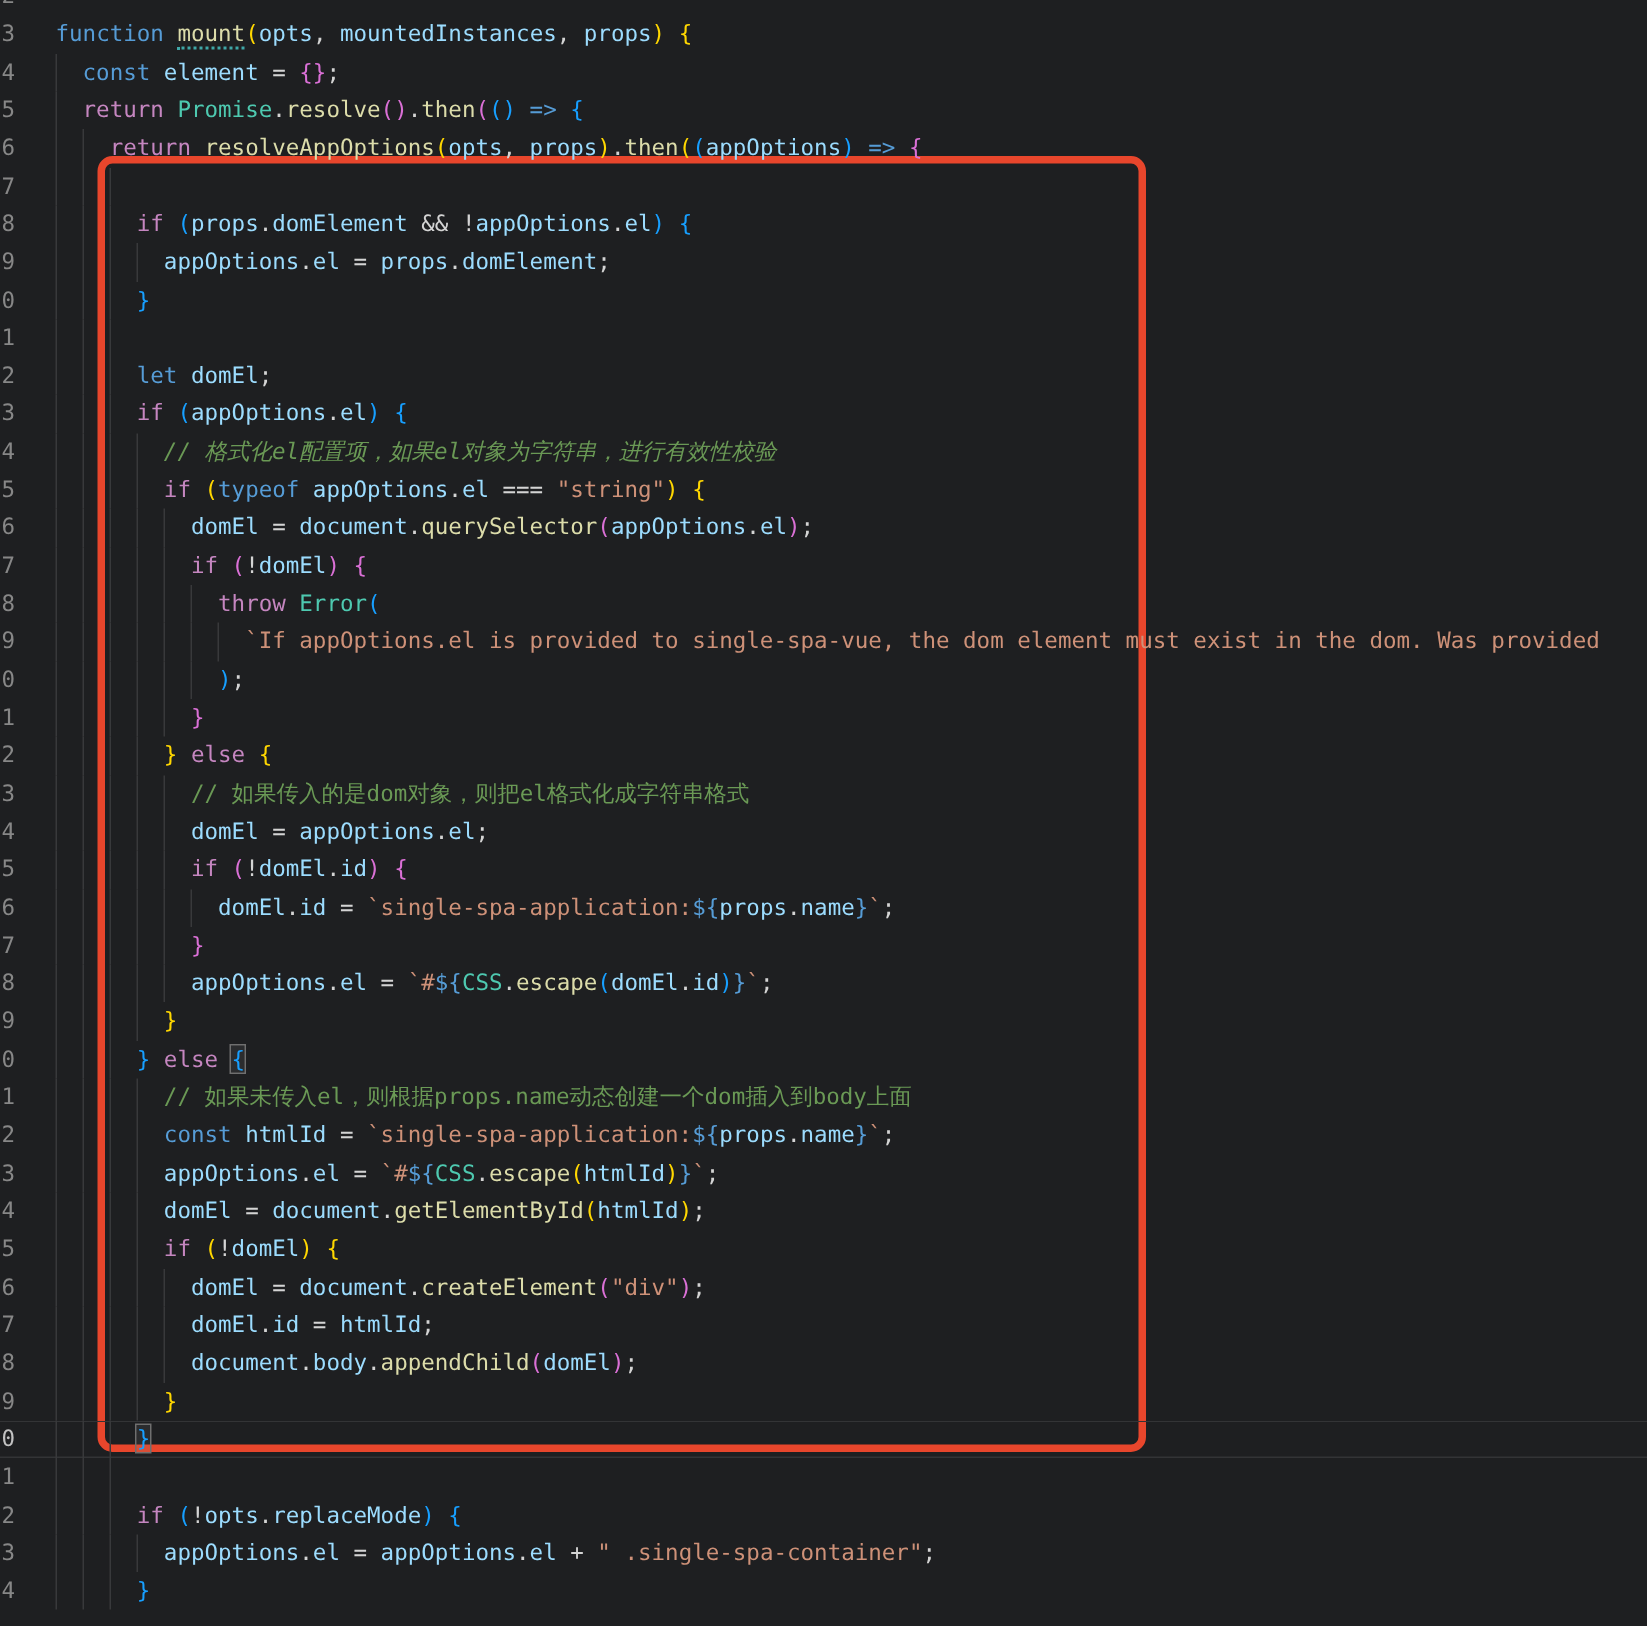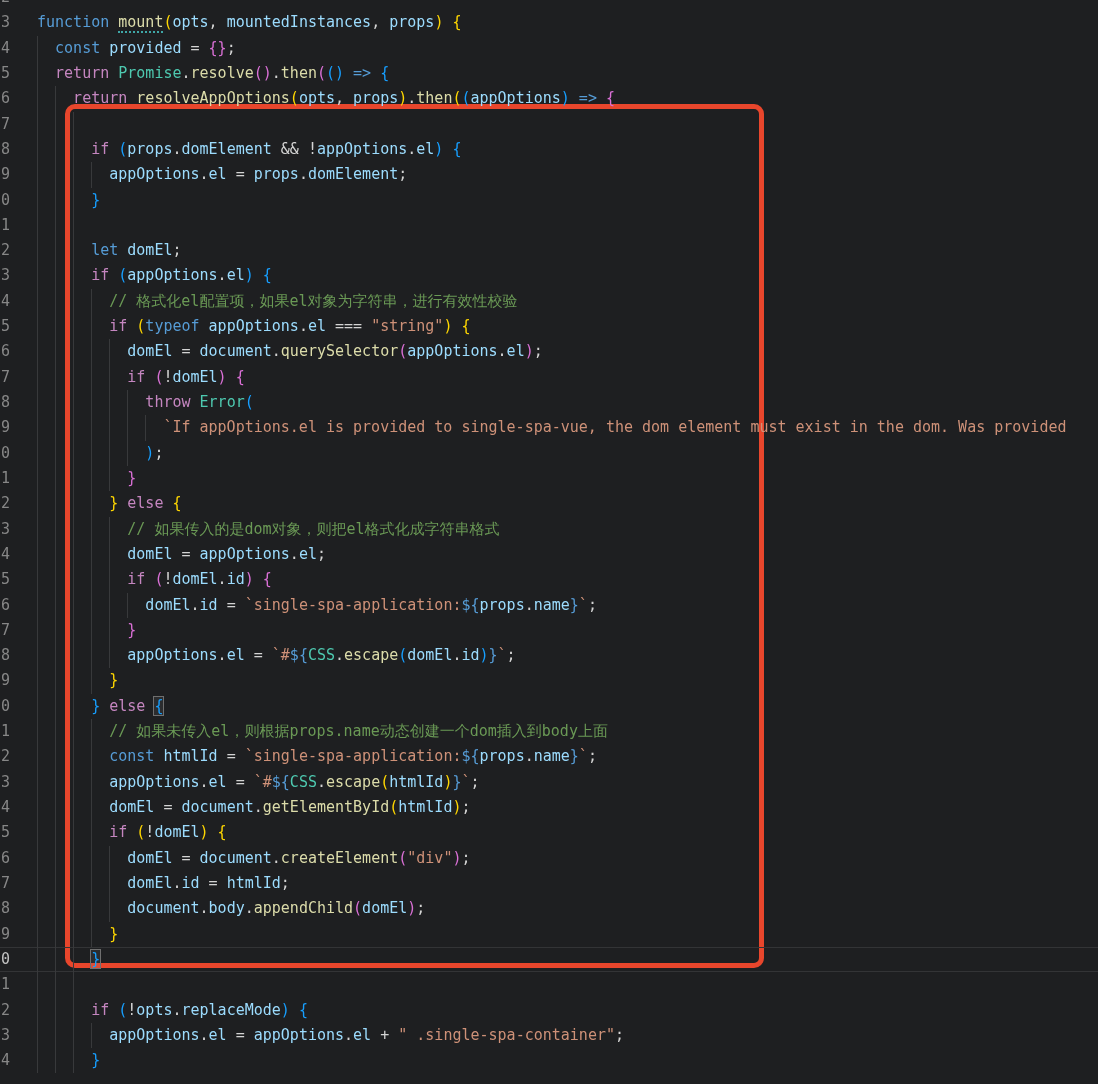--- a/index.html
+++ b/index.html
@@ -41,31 +41,31 @@
     border:5px solid #e8462c;border-radius:10px;
     z-index:1;pointer-events:none;
   }
 </style>
 </head>
 <body>
 
 <div id="code-area">
     <div class="line"><span class="ln">2</span><span class="codeseg" style="left: 37px;"></span></div>
     <div class="line"><span class="ln">3</span><span class="codeseg" style="left: 37px;"><span class="kw">function</span><span class="p"> </span><span class="fn u">mount</span><span class="b1">(</span><span class="v">opts</span><span class="p">, </span><span class="v">mountedInstances</span><span class="p">, </span><span class="v">props</span><span class="b1">)</span><span class="p"> </span><span class="b1">{</span></span></div>
-    <div class="line"><span class="ln">4</span><span class="guide" style="left: 37px;"></span><span class="codeseg" style="left: 55.06px;"><span class="kw">const</span><span class="p"> </span><span class="v">provided</span><span class="p"> = </span><span class="b2">{}</span><span class="p">;</span></span></div>
+    <div class="line"><span class="ln">4</span><span class="guide" style="left: 37px;"></span><span class="codeseg" style="left: 55.06px;"><span class="kw">const</span><span class="p"> </span><span class="v">element</span><span class="p"> = </span><span class="b2">{}</span><span class="p">;</span></span></div>
     <div class="line"><span class="ln">5</span><span class="guide" style="left: 37px;"></span><span class="codeseg" style="left: 55.06px;"><span class="ctl">return</span><span class="p"> </span><span class="cls">Promise</span><span class="p">.</span><span class="fn">resolve</span><span class="b2">()</span><span class="p">.</span><span class="fn">then</span><span class="b2">(</span><span class="b3">()</span><span class="p"> </span><span class="kw">=&gt;</span><span class="p"> </span><span class="b3">{</span></span></div>
     <div class="line"><span class="ln">6</span><span class="guide" style="left: 37px;"></span><span class="guide" style="left: 55.06px;"></span><span class="codeseg" style="left: 73.12px;"><span class="ctl">return</span><span class="p"> </span><span class="fn">resolveAppOptions</span><span class="b1">(</span><span class="v">opts</span><span class="p">, </span><span class="v">props</span><span class="b1">)</span><span class="p">.</span><span class="fn">then</span><span class="b1">(</span><span class="b3">(</span><span class="v">appOptions</span><span class="b3">)</span><span class="p"> </span><span class="kw">=&gt;</span><span class="p"> </span><span class="b2">{</span></span></div>
     <div class="line"><span class="ln">7</span><span class="guide" style="left: 37px;"></span><span class="guide" style="left: 55.06px;"></span><span class="guide" style="left: 73.12px;"></span></div>
     <div class="line"><span class="ln">8</span><span class="guide" style="left: 37px;"></span><span class="guide" style="left: 55.06px;"></span><span class="guide" style="left: 73.12px;"></span><span class="codeseg" style="left: 91.18px;"><span class="ctl">if</span><span class="p"> </span><span class="b3">(</span><span class="v">props</span><span class="p">.</span><span class="v">domElement</span><span class="p"> &amp;&amp; !</span><span class="v">appOptions</span><span class="p">.</span><span class="v">el</span><span class="b3">)</span><span class="p"> </span><span class="b3">{</span></span></div>
     <div class="line"><span class="ln">9</span><span class="guide" style="left: 37px;"></span><span class="guide" style="left: 55.06px;"></span><span class="guide" style="left: 73.12px;"></span><span class="guide" style="left: 91.18px;"></span><span class="codeseg" style="left: 109.24px;"><span class="v">appOptions</span><span class="p">.</span><span class="v">el</span><span class="p"> = </span><span class="v">props</span><span class="p">.</span><span class="v">domElement</span><span class="p">;</span></span></div>
     <div class="line"><span class="ln">0</span><span class="guide" style="left: 37px;"></span><span class="guide" style="left: 55.06px;"></span><span class="guide" style="left: 73.12px;"></span><span class="codeseg" style="left: 91.18px;"><span class="b3">}</span></span></div>
     <div class="line"><span class="ln">1</span><span class="guide" style="left: 37px;"></span><span class="guide" style="left: 55.06px;"></span><span class="guide" style="left: 73.12px;"></span><span class="codeseg" style="left: 91.18px;"></span></div>
     <div class="line"><span class="ln">2</span><span class="guide" style="left: 37px;"></span><span class="guide" style="left: 55.06px;"></span><span class="guide" style="left: 73.12px;"></span><span class="codeseg" style="left: 91.18px;"><span class="kw">let</span><span class="p"> </span><span class="v">domEl</span><span class="p">;</span></span></div>
     <div class="line"><span class="ln">3</span><span class="guide" style="left: 37px;"></span><span class="guide" style="left: 55.06px;"></span><span class="guide" style="left: 73.12px;"></span><span class="codeseg" style="left: 91.18px;"><span class="ctl">if</span><span class="p"> </span><span class="b3">(</span><span class="v">appOptions</span><span class="p">.</span><span class="v">el</span><span class="b3">)</span><span class="p"> </span><span class="b3">{</span></span></div>
-    <div class="line"><span class="ln">4</span><span class="guide" style="left: 37px;"></span><span class="guide" style="left: 55.06px;"></span><span class="guide" style="left: 73.12px;"></span><span class="guide" style="left: 91.18px;"></span><span class="codeseg" style="left: 109.24px;"><span class="c">// 格式化el配置项，如果el对象为字符串，进行有效性校验</span></span></div>
+    <div class="line"><span class="ln">4</span><span class="guide" style="left: 37px;"></span><span class="guide" style="left: 55.06px;"></span><span class="guide" style="left: 73.12px;"></span><span class="guide" style="left: 91.18px;"></span><span class="codeseg" style="left: 109.24px; font-style: italic;"><span class="c">// 格式化el配置项，如果el对象为字符串，进行有效性校验</span></span></div>
     <div class="line"><span class="ln">5</span><span class="guide" style="left: 37px;"></span><span class="guide" style="left: 55.06px;"></span><span class="guide" style="left: 73.12px;"></span><span class="guide" style="left: 91.18px;"></span><span class="codeseg" style="left: 109.24px;"><span class="ctl">if</span><span class="p"> </span><span class="b1">(</span><span class="kw">typeof</span><span class="p"> </span><span class="v">appOptions</span><span class="p">.</span><span class="v">el</span><span class="p"> === </span><span class="s">"string"</span><span class="b1">)</span><span class="p"> </span><span class="b1">{</span></span></div>
     <div class="line"><span class="ln">6</span><span class="guide" style="left: 37px;"></span><span class="guide" style="left: 55.06px;"></span><span class="guide" style="left: 73.12px;"></span><span class="guide" style="left: 91.18px;"></span><span class="guide" style="left: 109.24px;"></span><span class="codeseg" style="left: 127.3px;"><span class="v">domEl</span><span class="p"> = </span><span class="v">document</span><span class="p">.</span><span class="fn">querySelector</span><span class="b2">(</span><span class="v">appOptions</span><span class="p">.</span><span class="v">el</span><span class="b2">)</span><span class="p">;</span></span></div>
     <div class="line"><span class="ln">7</span><span class="guide" style="left: 37px;"></span><span class="guide" style="left: 55.06px;"></span><span class="guide" style="left: 73.12px;"></span><span class="guide" style="left: 91.18px;"></span><span class="guide" style="left: 109.24px;"></span><span class="codeseg" style="left: 127.3px;"><span class="ctl">if</span><span class="p"> </span><span class="b2">(</span><span class="p">!</span><span class="v">domEl</span><span class="b2">)</span><span class="p"> </span><span class="b2">{</span></span></div>
     <div class="line"><span class="ln">8</span><span class="guide" style="left: 37px;"></span><span class="guide" style="left: 55.06px;"></span><span class="guide" style="left: 73.12px;"></span><span class="guide" style="left: 91.18px;"></span><span class="guide" style="left: 109.24px;"></span><span class="guide" style="left: 127.3px;"></span><span class="codeseg" style="left: 145.36px;"><span class="ctl">throw</span><span class="p"> </span><span class="cls">Error</span><span class="b3">(</span></span></div>
     <div class="line"><span class="ln">9</span><span class="guide" style="left: 37px;"></span><span class="guide" style="left: 55.06px;"></span><span class="guide" style="left: 73.12px;"></span><span class="guide" style="left: 91.18px;"></span><span class="guide" style="left: 109.24px;"></span><span class="guide" style="left: 127.3px;"></span><span class="guide" style="left: 145.36px;"></span><span class="codeseg" style="left: 163.42px;"><span class="s">`If appOptions.el is provided to single-spa-vue, the dom element must exist in the dom. Was provided</span></span></div>
     <div class="line"><span class="ln">0</span><span class="guide" style="left: 37px;"></span><span class="guide" style="left: 55.06px;"></span><span class="guide" style="left: 73.12px;"></span><span class="guide" style="left: 91.18px;"></span><span class="guide" style="left: 109.24px;"></span><span class="guide" style="left: 127.3px;"></span><span class="codeseg" style="left: 145.36px;"><span class="b3">)</span><span class="p">;</span></span></div>
     <div class="line"><span class="ln">1</span><span class="guide" style="left: 37px;"></span><span class="guide" style="left: 55.06px;"></span><span class="guide" style="left: 73.12px;"></span><span class="guide" style="left: 91.18px;"></span><span class="guide" style="left: 109.24px;"></span><span class="codeseg" style="left: 127.3px;"><span class="b2">}</span></span></div>
     <div class="line"><span class="ln">2</span><span class="guide" style="left: 37px;"></span><span class="guide" style="left: 55.06px;"></span><span class="guide" style="left: 73.12px;"></span><span class="guide" style="left: 91.18px;"></span><span class="codeseg" style="left: 109.24px;"><span class="b1">}</span><span class="p"> </span><span class="ctl">else</span><span class="p"> </span><span class="b1">{</span></span></div>
     <div class="line"><span class="ln">3</span><span class="guide" style="left: 37px;"></span><span class="guide" style="left: 55.06px;"></span><span class="guide" style="left: 73.12px;"></span><span class="guide" style="left: 91.18px;"></span><span class="guide" style="left: 109.24px;"></span><span class="codeseg" style="left: 127.3px;"><span class="c">// 如果传入的是dom对象，则把el格式化成字符串格式</span></span></div>
     <div class="line"><span class="ln">4</span><span class="guide" style="left: 37px;"></span><span class="guide" style="left: 55.06px;"></span><span class="guide" style="left: 73.12px;"></span><span class="guide" style="left: 91.18px;"></span><span class="guide" style="left: 109.24px;"></span><span class="codeseg" style="left: 127.3px;"><span class="v">domEl</span><span class="p"> = </span><span class="v">appOptions</span><span class="p">.</span><span class="v">el</span><span class="p">;</span></span></div>

